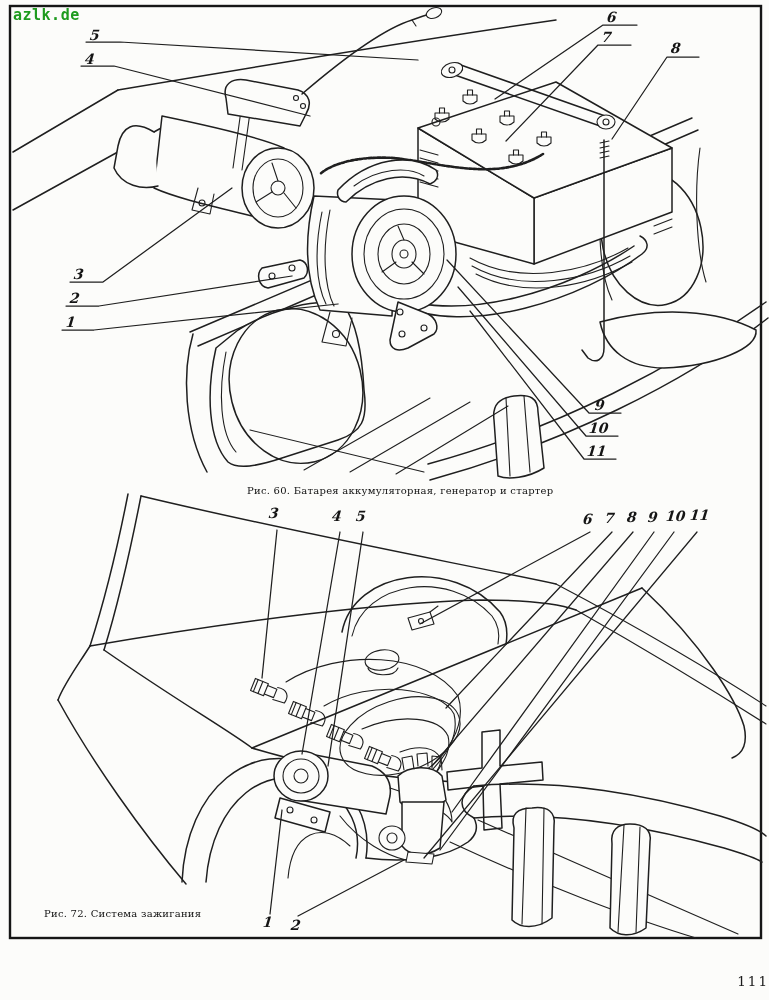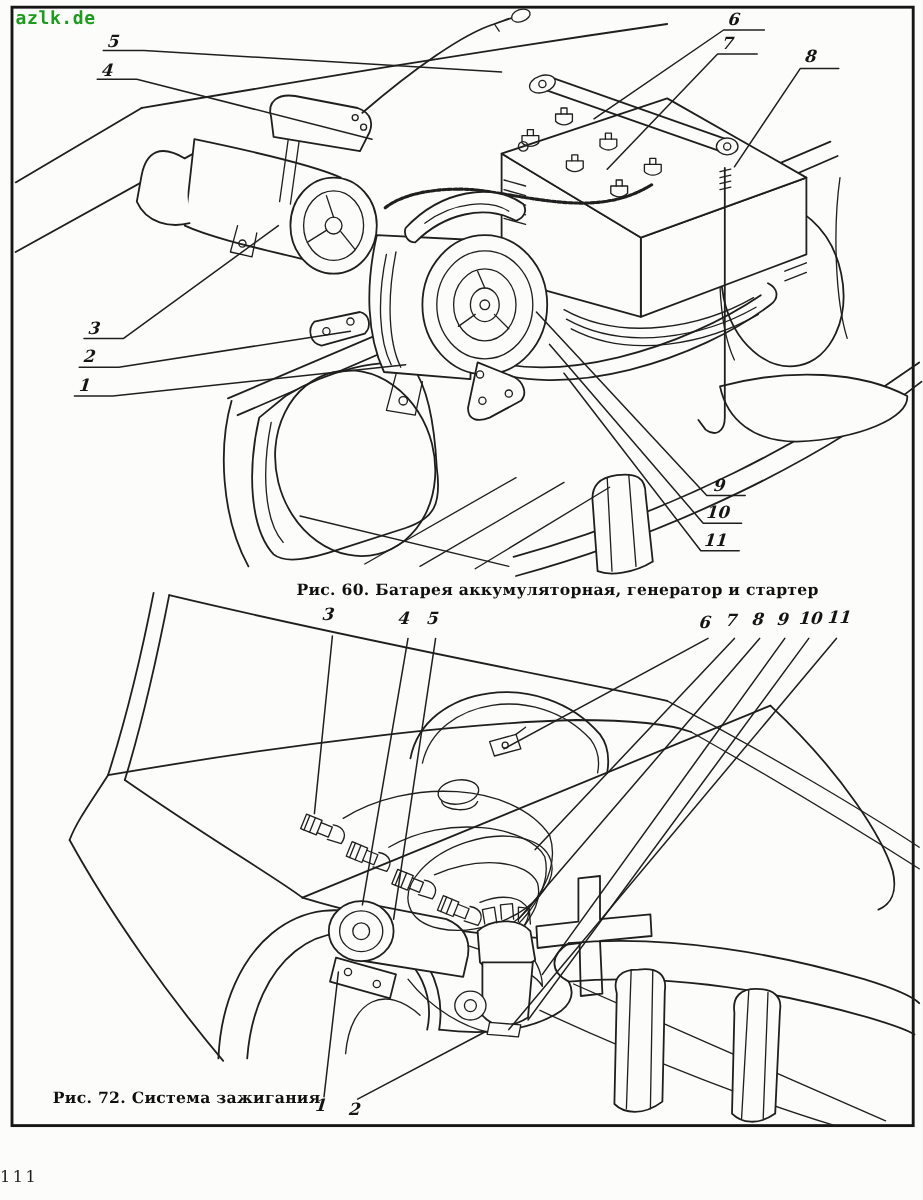--- a/index.html
+++ b/index.html
@@ -7,24 +7,24 @@
         font-family:"DejaVu Serif",serif;color:#1b1b1b;}
   svg.art{position:absolute;left:0;top:0;}
   svg.art path, svg.art ellipse, svg.art circle, svg.art line{
         stroke:#1f1f1f;fill:none;stroke-width:1.5;stroke-linecap:round;stroke-linejoin:round;}
   svg.art .thin{stroke-width:1.1;}
   svg.art .lead{stroke-width:1.25;}
   svg.art .paper{fill:#fcfcfa;}
   svg.art .braid{stroke-width:2.6;stroke-dasharray:3 1.6;}
   .callout{position:absolute;font-style:italic;font-weight:bold;font-size:14px;line-height:1;
         color:#151515;transform:skewX(-6deg);}
-  .caption{position:absolute;font-weight:bold;font-size:13px;letter-spacing:.25px;color:#101010;white-space:nowrap;}
+  .caption{position:absolute;font-weight:normal;font-size:10px;letter-spacing:.25px;color:#101010;white-space:nowrap;}
   .watermark{position:absolute;left:13px;top:6px;font-family:"DejaVu Sans Mono",monospace;
         font-weight:bold;font-size:15px;letter-spacing:.5px;color:#1e9b1e;}
-  .pagenum{position:absolute;left:0;top:973px;width:769px;text-align:left;
+  .pagenum{position:absolute;left:0;top:973px;width:769px;text-align:right;
         font-size:13.5px;letter-spacing:2px;color:#1b1b1b;}
 </style>
 </head>
 <body>
 
 <div class="page">
 
   <svg class="art" width="769" height="1000" viewBox="0 0 769 1000">
     <defs>
       <g id="bcap">

